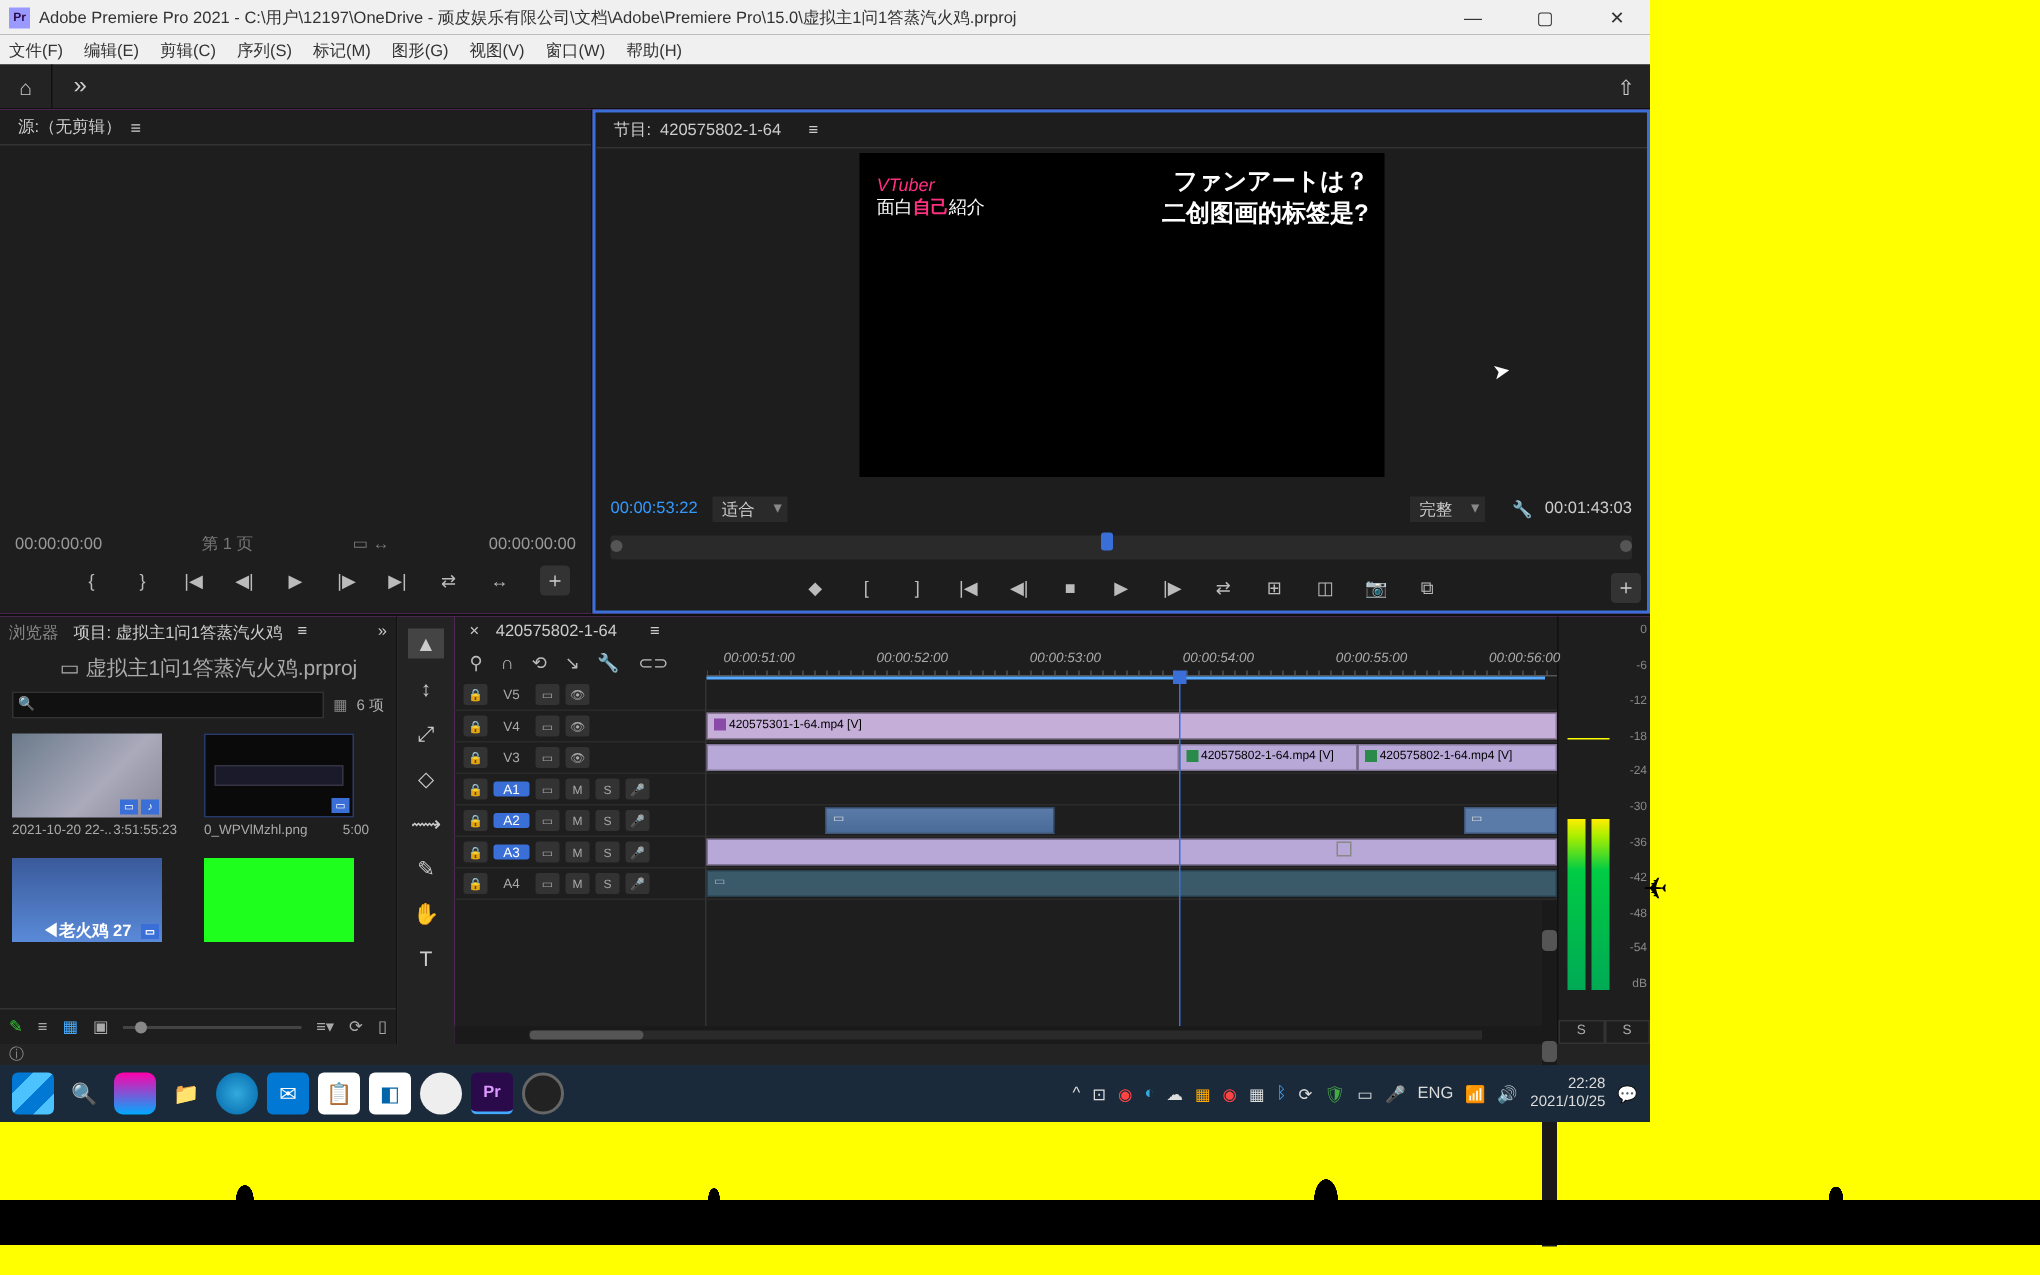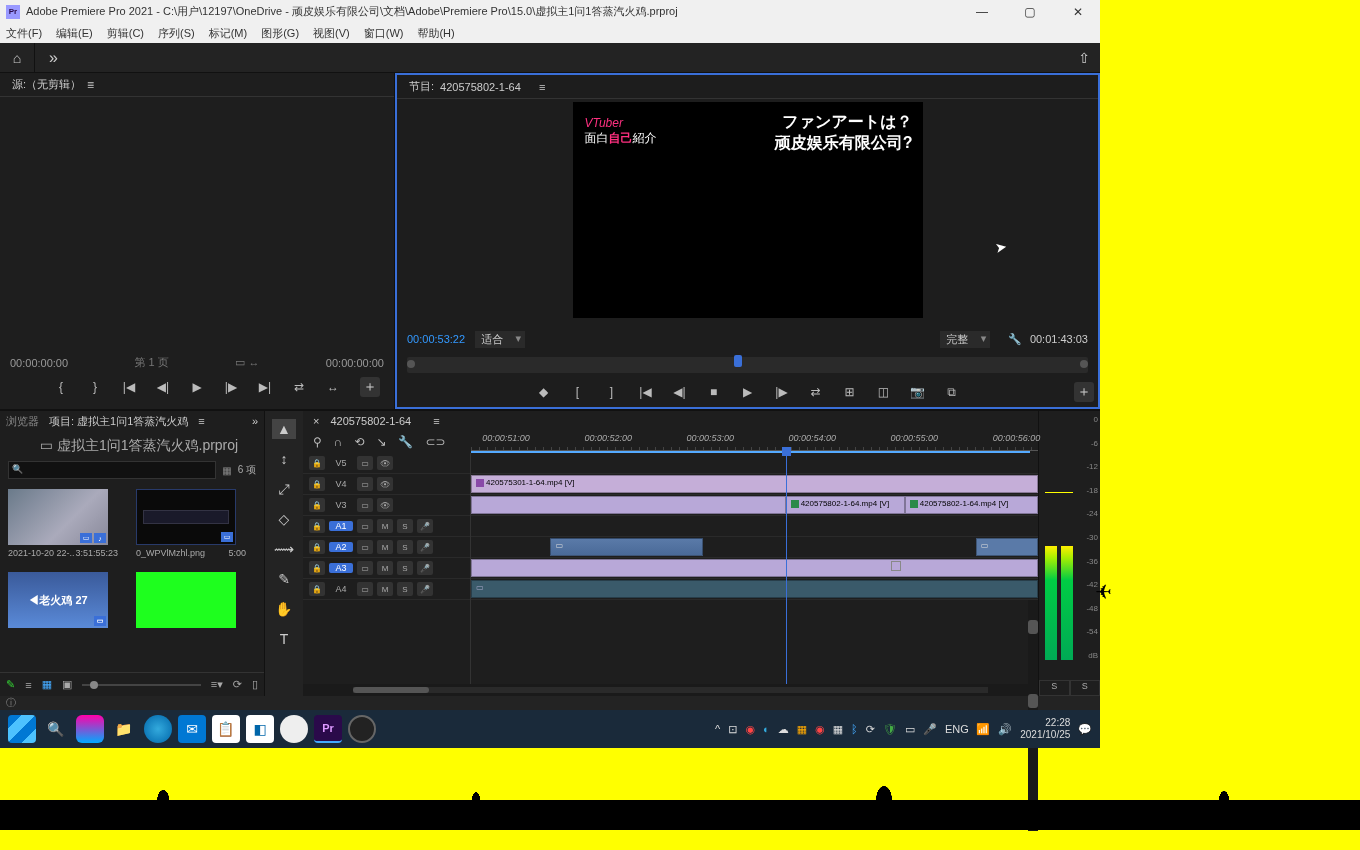--- a/index.html
+++ b/index.html
@@ -60,21 +60,21 @@
   .proj-search { display: flex; align-items: center; padding: 2px 8px; gap: 6px;}
   .proj-search-box { flex: 1; height: 18px; background: #111; border: 1px solid #333; position: relative;}
   .proj-search-box::before { content: "🔍"; font-size: 9px; position: absolute; left: 3px; top: 2px; color: #888;}
   .proj-count { font-size: 10px; color: #aaa; margin-left: auto;}
   .proj-grid { flex: 1; padding: 8px; display: flex; flex-wrap: wrap; gap: 14px 18px; align-content: flex-start;}
   .proj-item { width: 110px; font-size: 9px; color: #aaa;}
   .proj-thumb { width: 100px; height: 56px; background: #333; margin-bottom: 3px; position: relative; overflow: hidden;}
   .proj-thumb.room { background: linear-gradient(135deg, #6a7a8a, #aab 60%, #889 100%);}
   .proj-thumb.textclip { background: #0a0a0a; border: 1px solid #283a6a;}
   .proj-thumb.textclip::after { content: ""; position: absolute; left: 6px; top: 20px; width: 84px; height: 12px; background: #1a1a2a; border: 1px solid #334;}
-  .proj-thumb.logo { background: linear-gradient(#3a5a9a,#5a8ad8); display: flex; align-items: center; justify-content: center; color: #fff; font-weight: bold; font-size: 11px;}
+  .proj-thumb.logo { background: linear-gradient(#3a5a9a,#5a8ad8); display: flex; align-items: flex-end; justify-content: center; color: #fff; font-weight: bold; font-size: 11px;}
   .proj-thumb.green { background: #1eff1e;}
   .proj-thumb .badges { position: absolute; bottom: 2px; right: 2px; display: flex; gap: 2px;}
   .proj-thumb .badge { width: 12px; height: 10px; background: #3a6fd8; font-size: 7px; color: #fff; display: flex; align-items: center; justify-content: center;}
   .proj-meta { display: flex; justify-content: space-between; font-size: 9px;}
   .proj-footer { height: 24px; border-top: 1px solid #333; display: flex; align-items: center; padding: 0 6px; gap: 10px; color: #aaa; font-size: 11px;}
   .proj-footer .slider { flex: 1; height: 2px; background: #444; position: relative;}
   .proj-footer .slider::after { content: ""; position: absolute; left: 8px; top: -3px; width: 8px; height: 8px; background: #888; border-radius: 50%;}
   .tools-panel { width: 38px; background: #232323; display: flex; flex-direction: column; align-items: center; gap: 10px; padding-top: 8px; color: #ccc; font-size: 14px;}
   .tool { width: 24px; height: 20px; display: flex; align-items: center; justify-content: center; }
   .tool.active { background: #444; }
@@ -208,21 +208,21 @@
           &nbsp;&nbsp;<span>≡</span>
         </div>
         <div class="program-body">
           <div class="video-frame">
             <div class="vf-logo">
               <div class="l1">VTuber</div>
               <div class="l2"><span>面白</span><b>自己</b><span>紹介</span></div>
             </div>
             <div class="vf-text">
               <div>ファンアートは？</div>
-              <div>顽皮娱乐有限公司?</div>
+              <div>二创图画的标签是?</div>
             </div>
           </div>
         </div>
         <div class="program-controls">
           <span class="pc-time">00:00:53:22</span>
           <span class="pc-select">适合</span>
           <span class="pc-spacer"></span>
           <span class="pc-select">完整</span>
           <span class="pc-wrench">🔧</span>
           <span>00:01:43:03</span>

